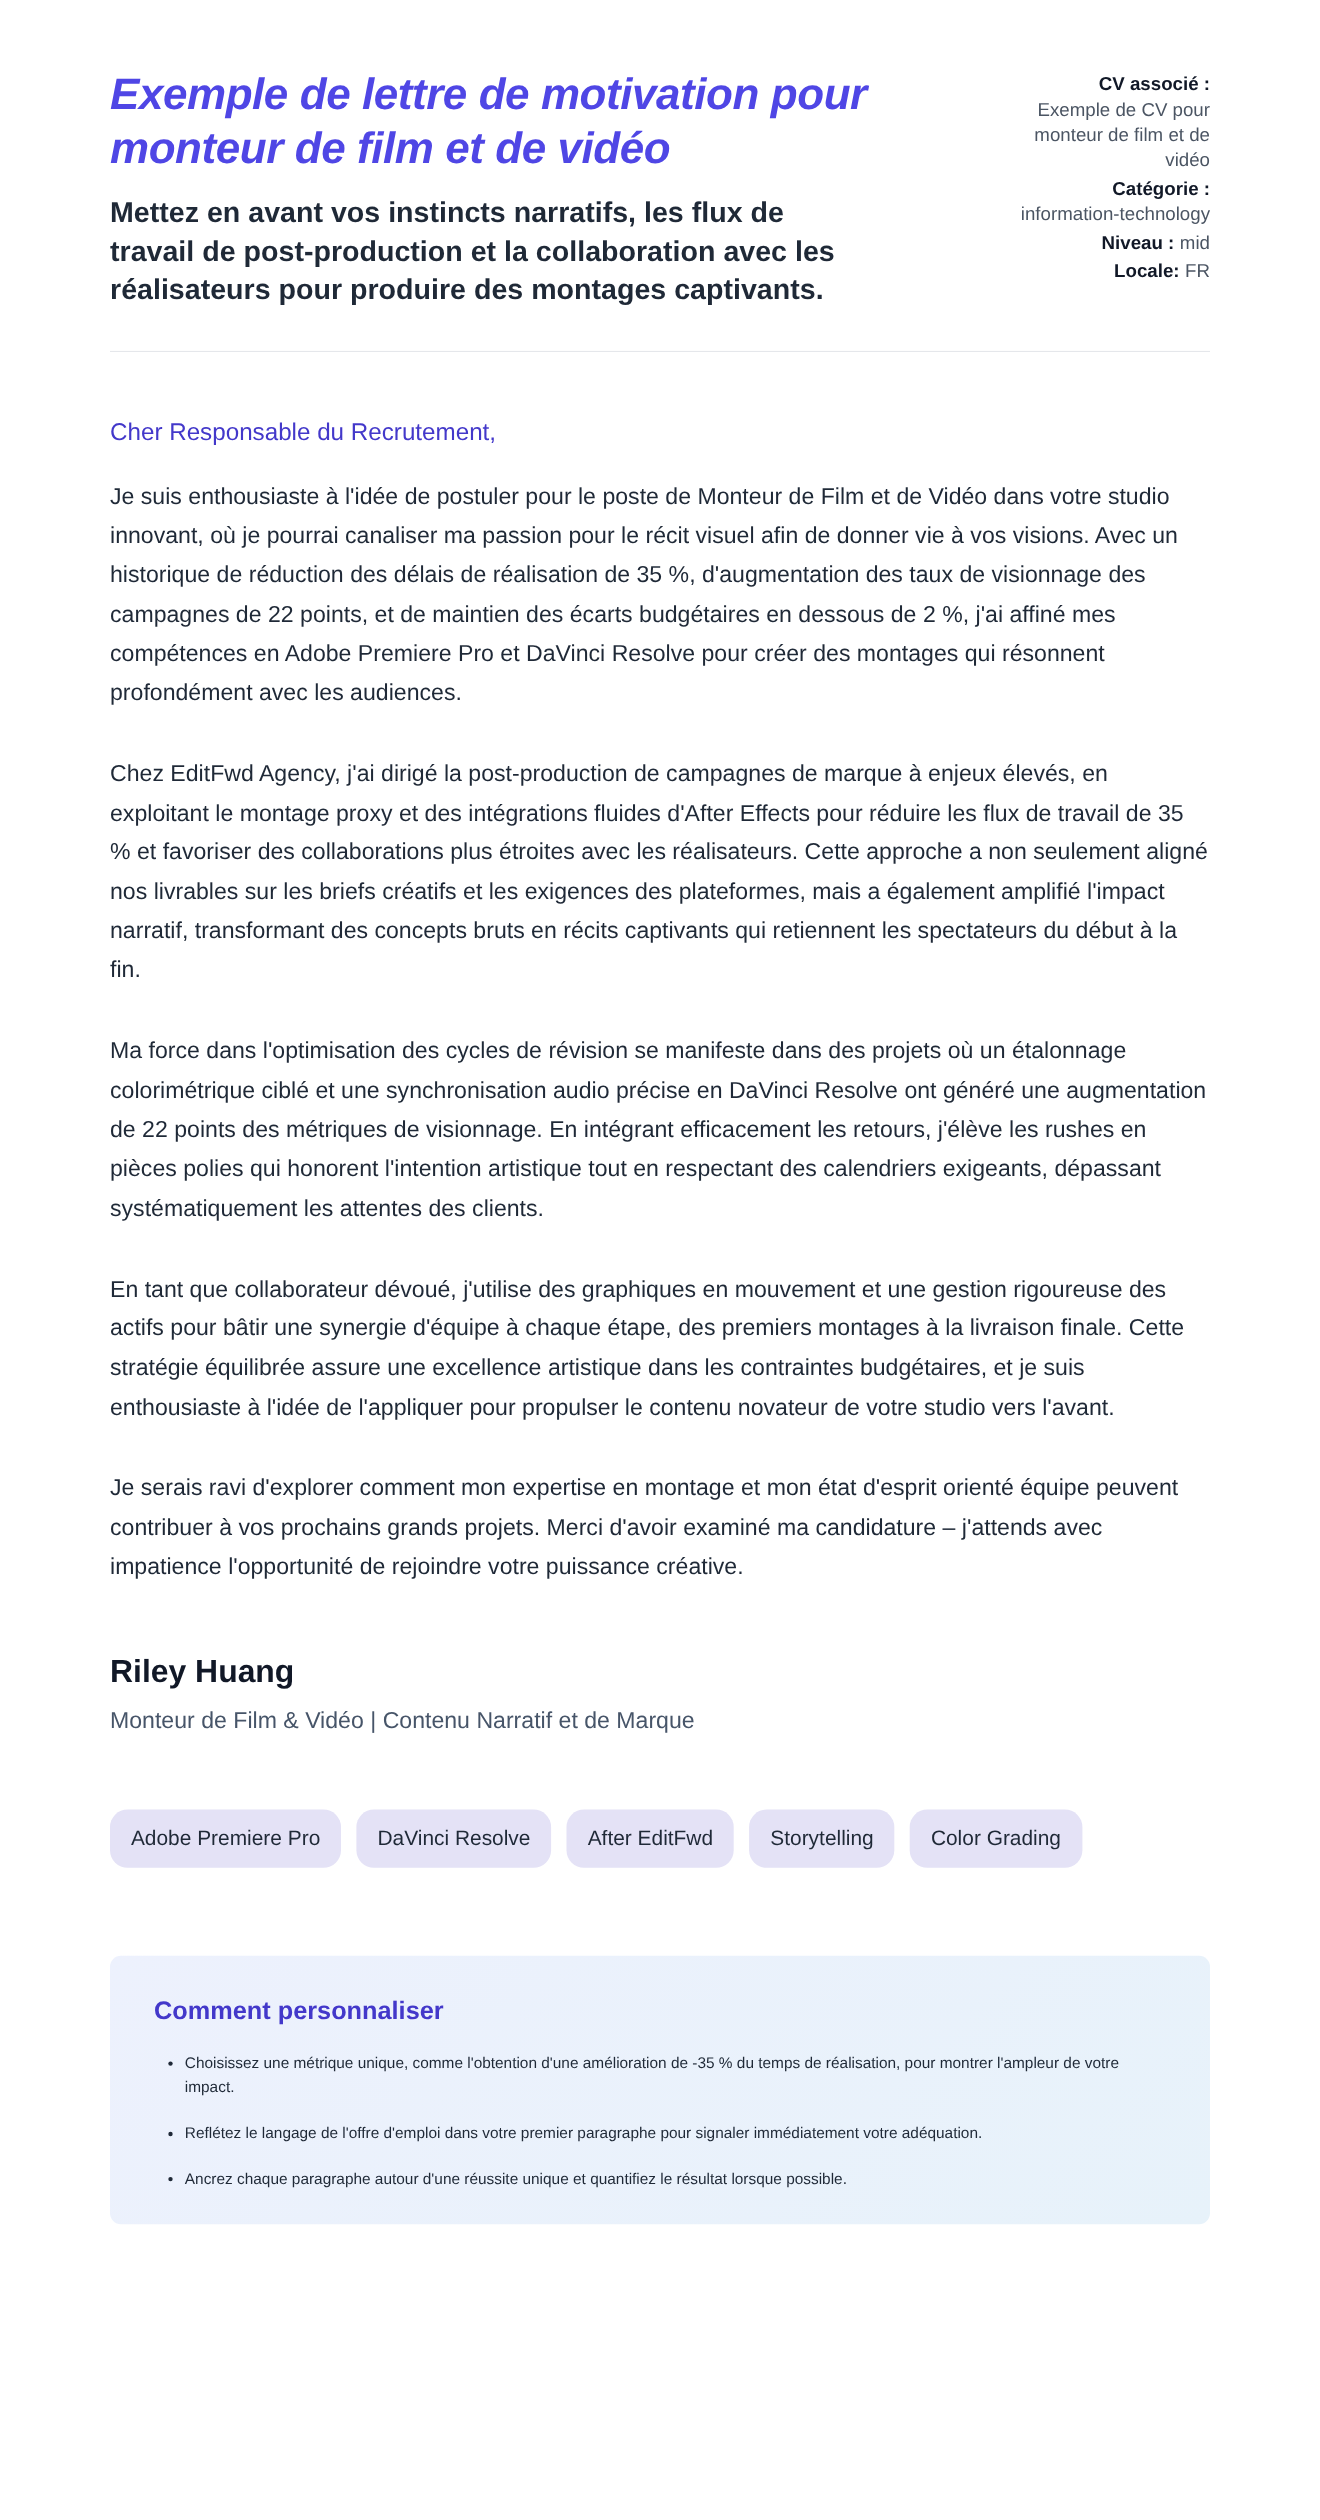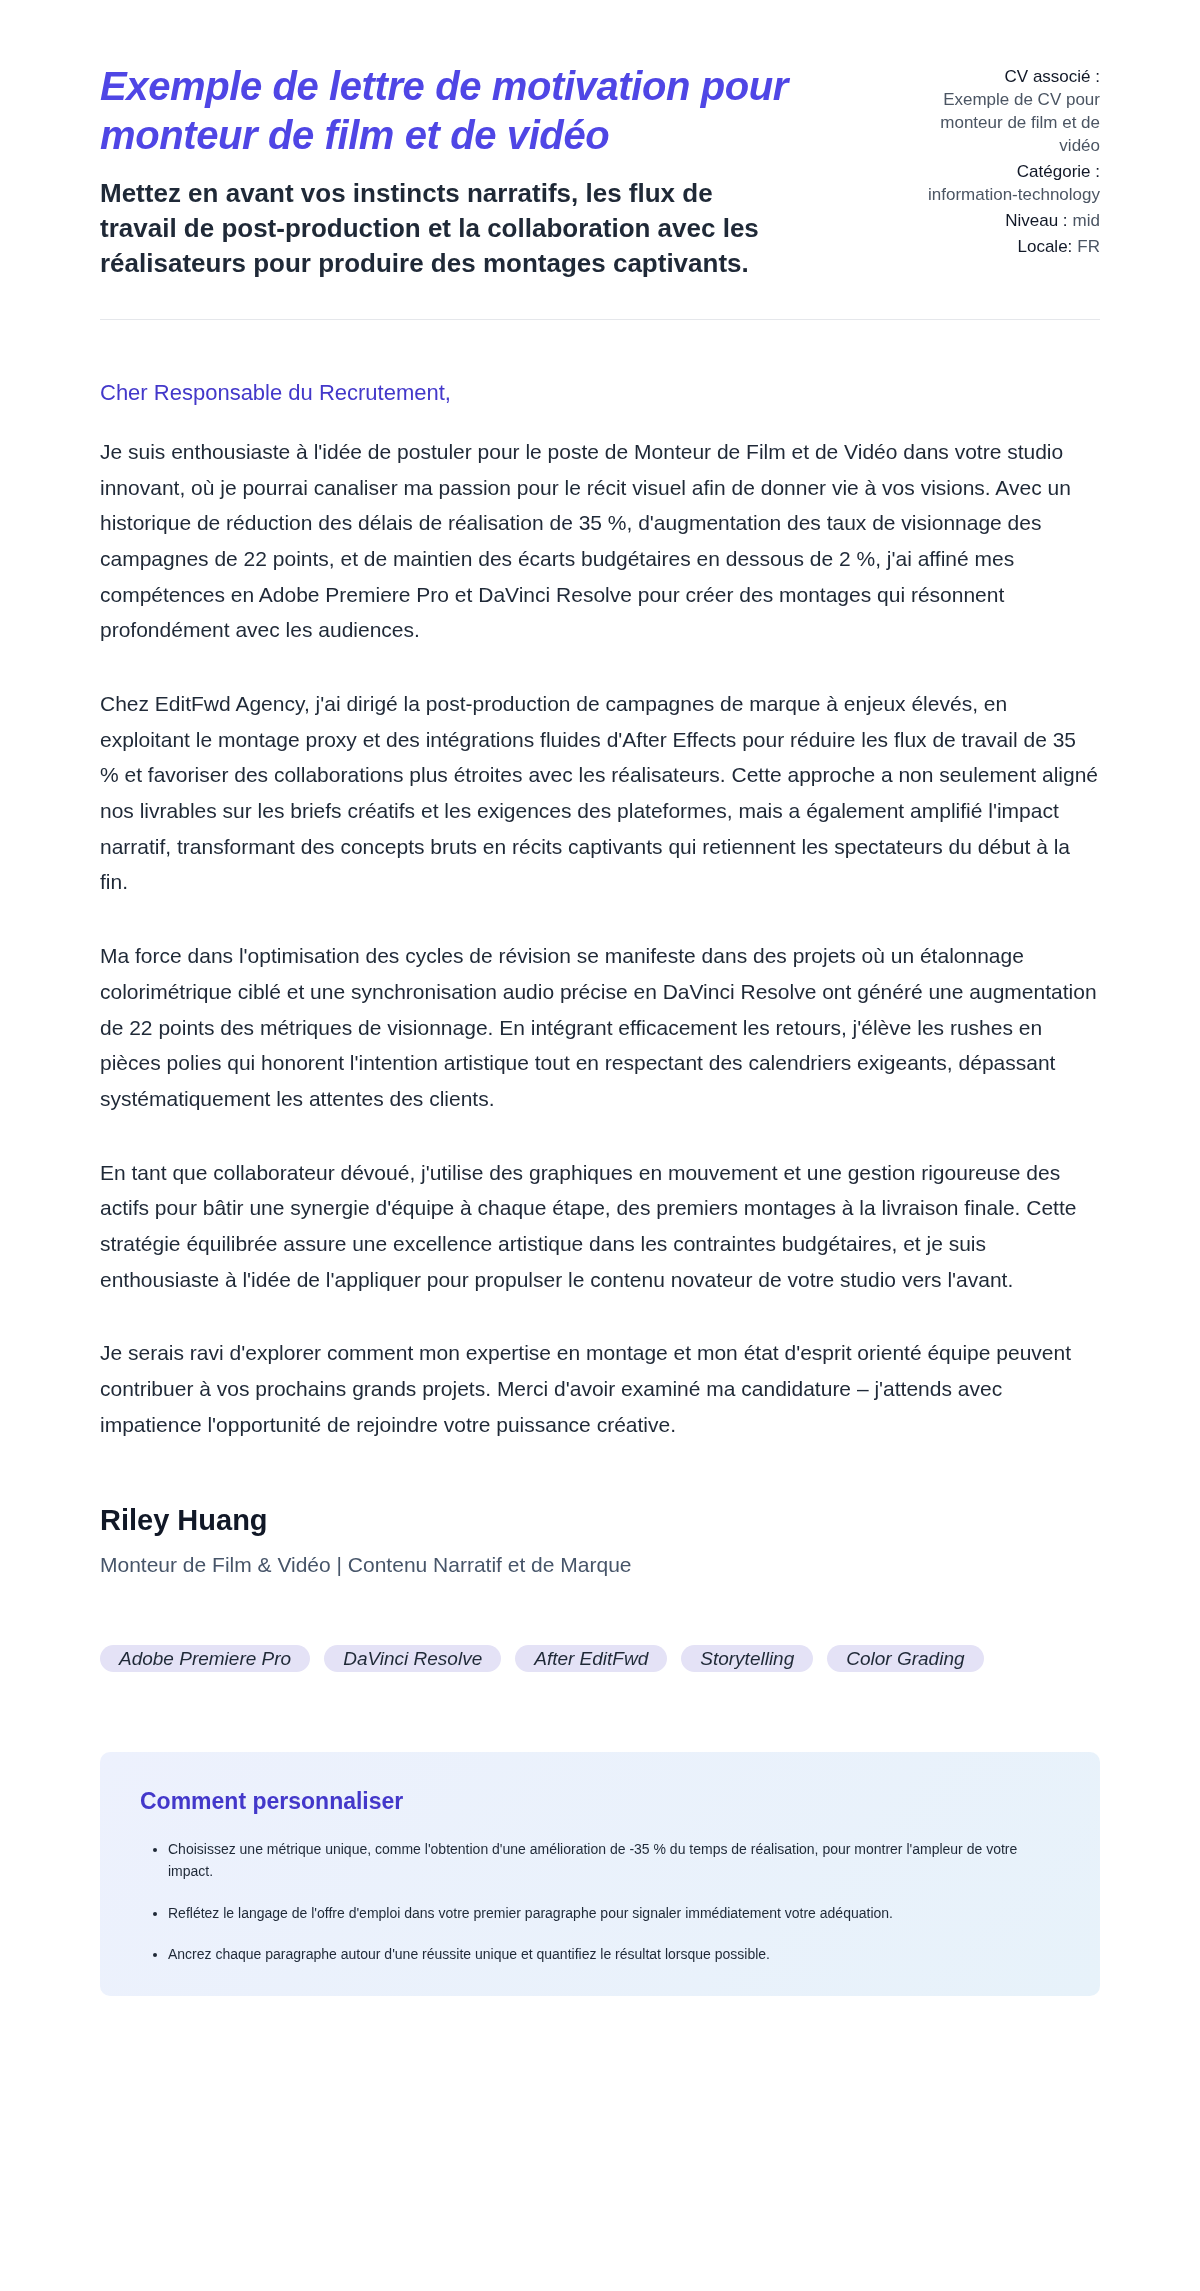--- a/index.html
+++ b/index.html
@@ -45,21 +45,21 @@
   .header-meta {
     width: 205px;
     padding-top: 4px;
     text-align: right;
     font-size: 17px;
     line-height: 1.35;
     color: #4b5563;
   }
   .meta-row { margin-bottom: 3px; }
   .meta-label {
-    font-weight: 400;
+    font-weight: 700;
     color: #111827;
   }
   .meta-inline .meta-label { margin-right: 5px; }
 
   .divider {
     border: none;
     border-top: 1px solid #e5e7eb;
     margin: 38px 0 0;
   }
 
@@ -96,24 +96,23 @@
     display: flex;
     flex-wrap: wrap;
     gap: 14px;
   }
   .skill-tag {
     display: inline-block;
     background: #e4e2f6;
     color: #1f2937;
     font-size: 19px;
     line-height: 1;
-    padding: 4px 19px;
+    padding: 17px 19px;
     border-radius: 16px;
     white-space: nowrap;
-    font-style: italic;
   }
 
   
   .tips-box {
     margin-top: 80px;
     background: linear-gradient(135deg, #edf1fd 0%, #e7f2fa 100%);
     border-radius: 10px;
     padding: 36px 40px 30px;
   }
   .tips-title {

